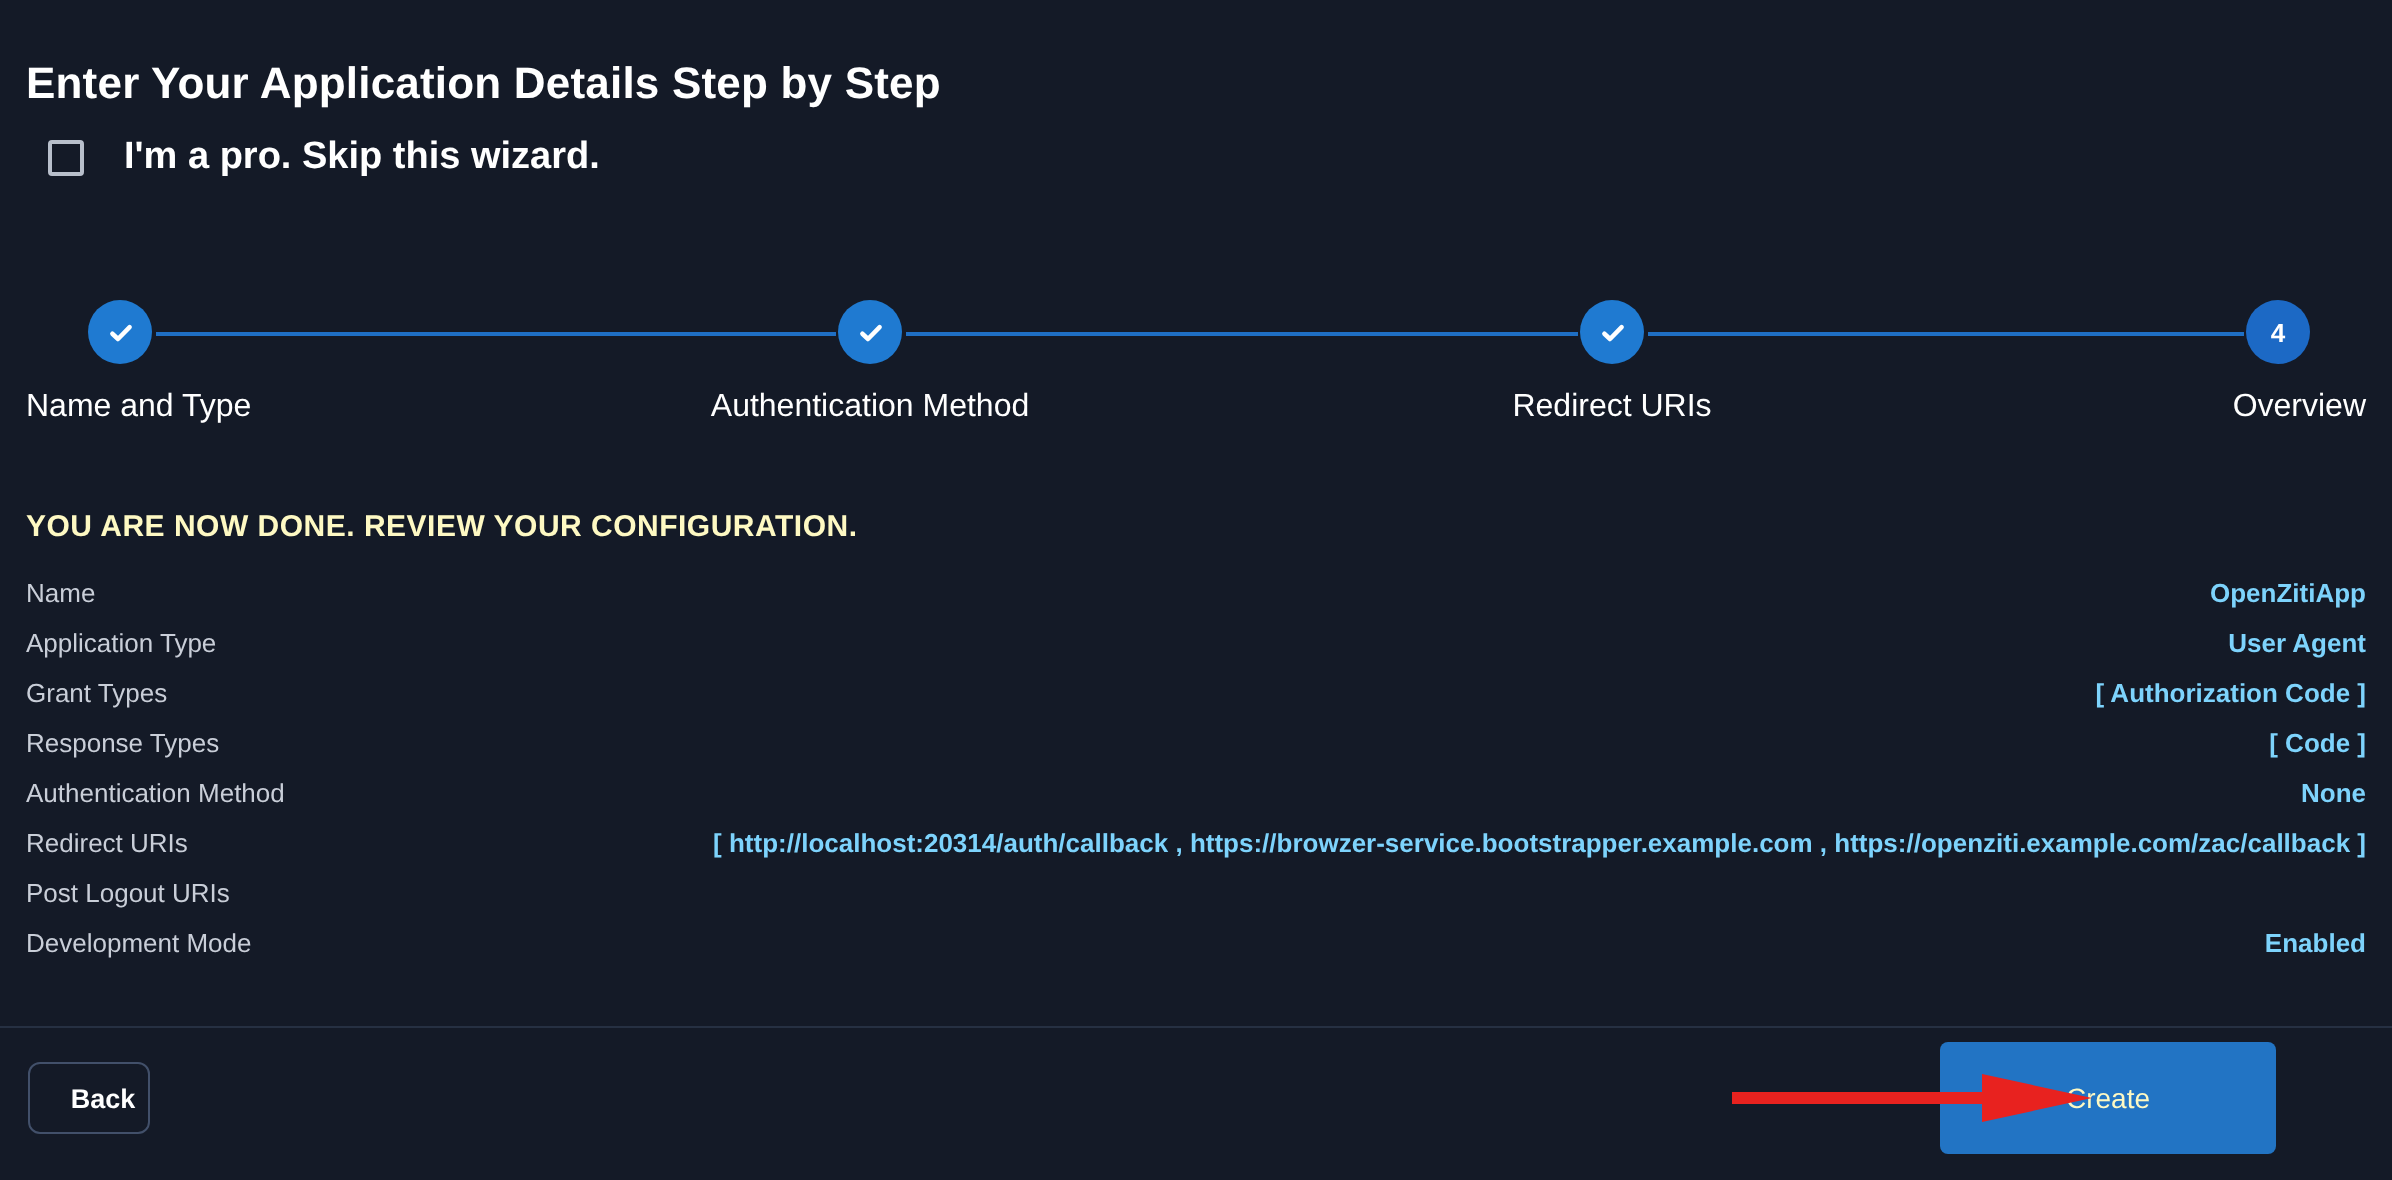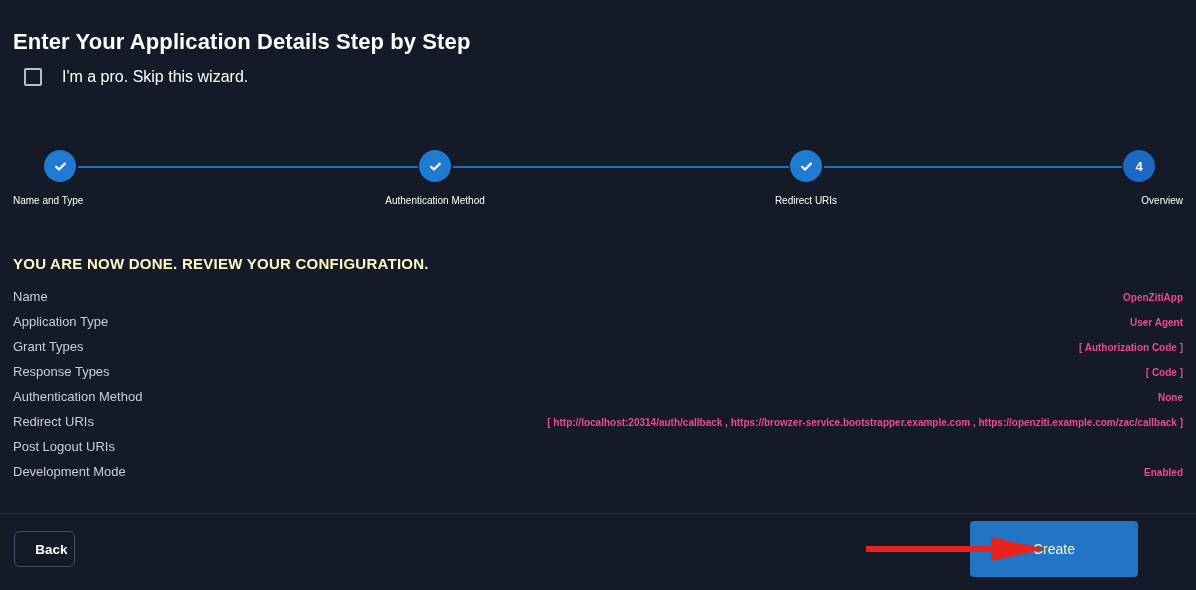--- a/index.html
+++ b/index.html
@@ -51,22 +51,22 @@
     width: 18px;
     height: 18px;
     box-sizing: border-box;
     border: 2px solid #b8bfcb;
     border-radius: 2px;
     background: transparent;
     cursor: pointer;
     flex: 0 0 auto;
   }
   .skip-label {
-    font-size: 16px;
-    font-weight: 400;
+    font-size: 19px;
+    font-weight: 700;
     color: #ffffff;
     white-space: nowrap;
   }
 
   
   .stepper {
     position: absolute;
     left: 0;
     top: 150px;
     width: 1196px;
@@ -109,21 +109,21 @@
   .check path {
     fill: none;
     stroke: #ffffff;
     stroke-width: 2.4;
     stroke-linecap: round;
     stroke-linejoin: round;
   }
   .step-label {
     position: absolute;
     top: 45px;
-    font-size: 10px;
+    font-size: 16px;
     font-weight: 400;
     color: #ffffff;
     white-space: nowrap;
   }
   .step-label.lbl-start { left: 13px; }
   .step-label.lbl-mid   { transform: translateX(-50%); }
   .step-label.lbl-end   { right: 13px; }
 
   
   .review-heading {
@@ -150,23 +150,23 @@
     gap: 16px;
   }
   .summary-label {
     font-size: 13px;
     font-weight: 400;
     color: #c9ced8;
     white-space: nowrap;
     flex: 0 0 auto;
   }
   .summary-value {
-    font-size: 10px;
-    font-weight: 700;
-    color: #ec4899;
+    font-size: 13px;
+    font-weight: 700;
+    color: #7dd3fc;
     text-align: right;
     white-space: nowrap;
     flex: 1 1 auto;
     overflow: hidden;
   }
 
   
   .btn-back {
     position: absolute;
     left: 14px;

